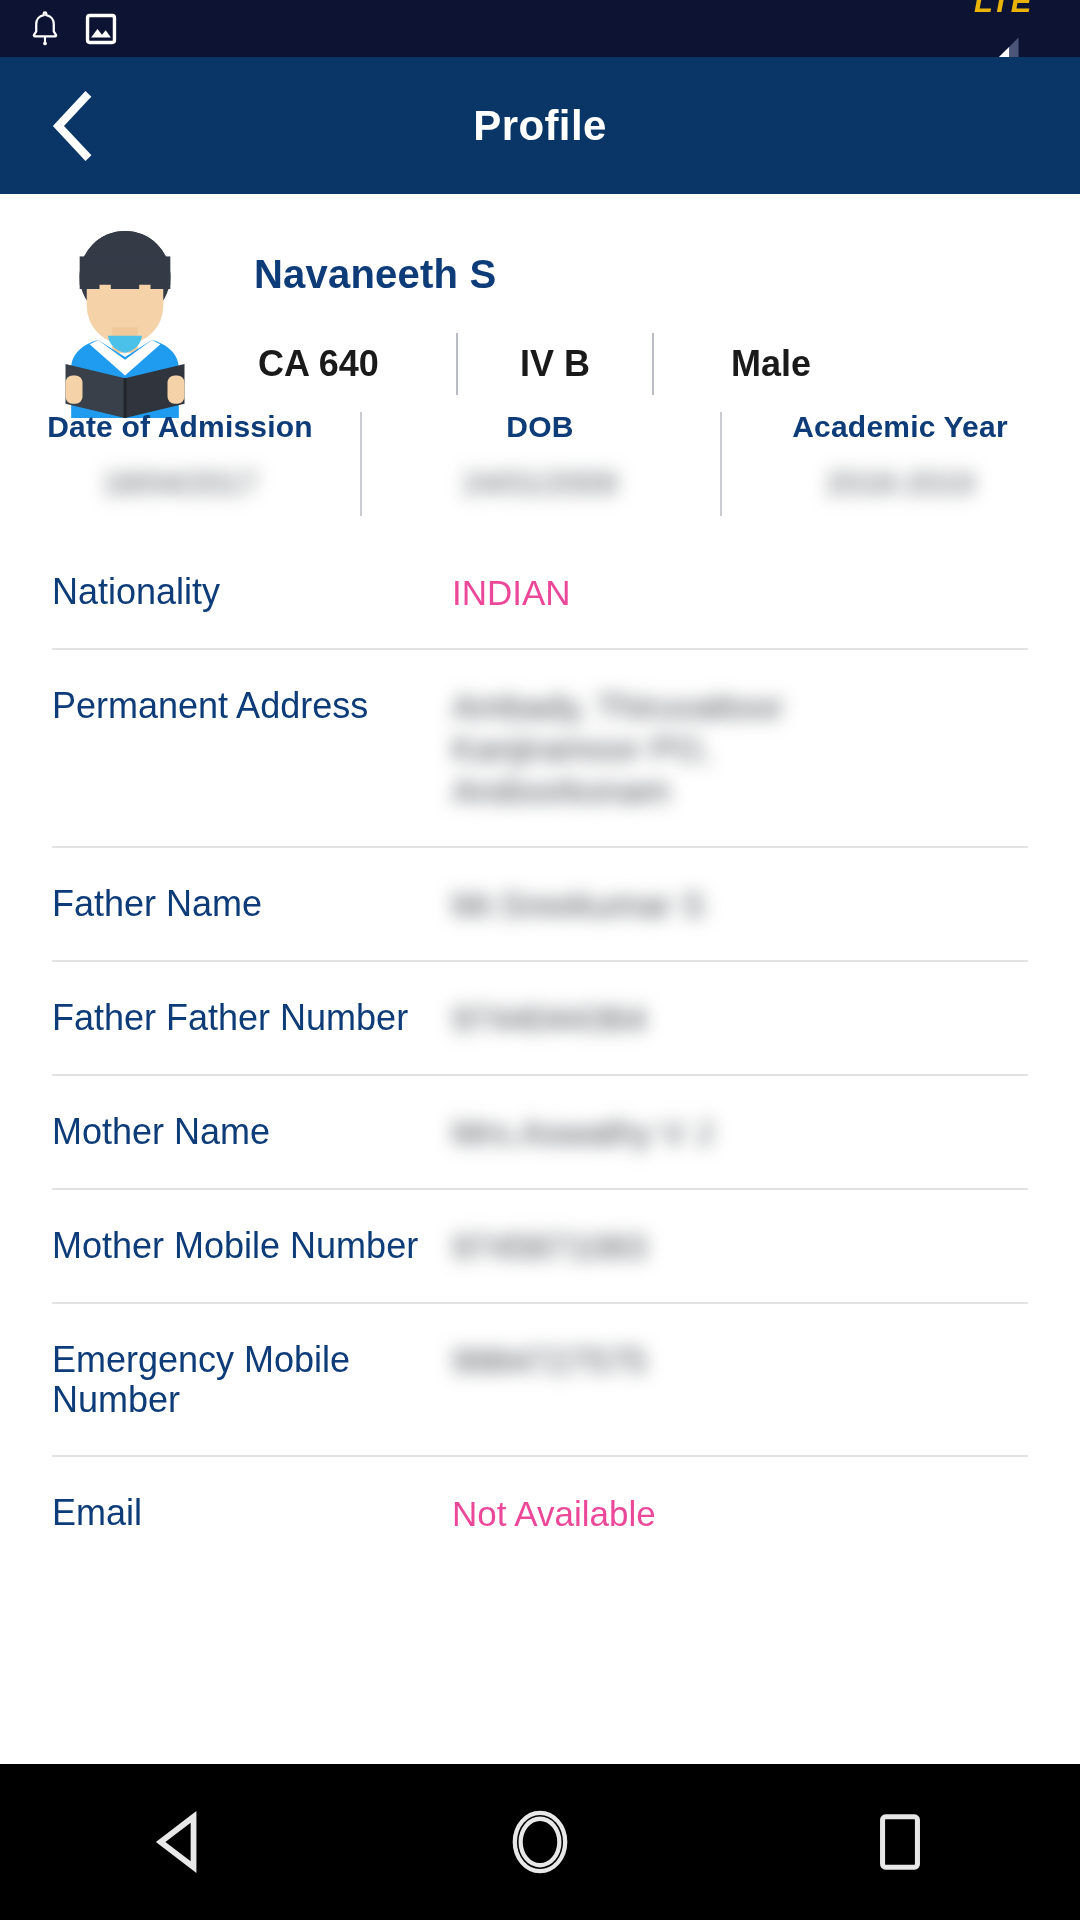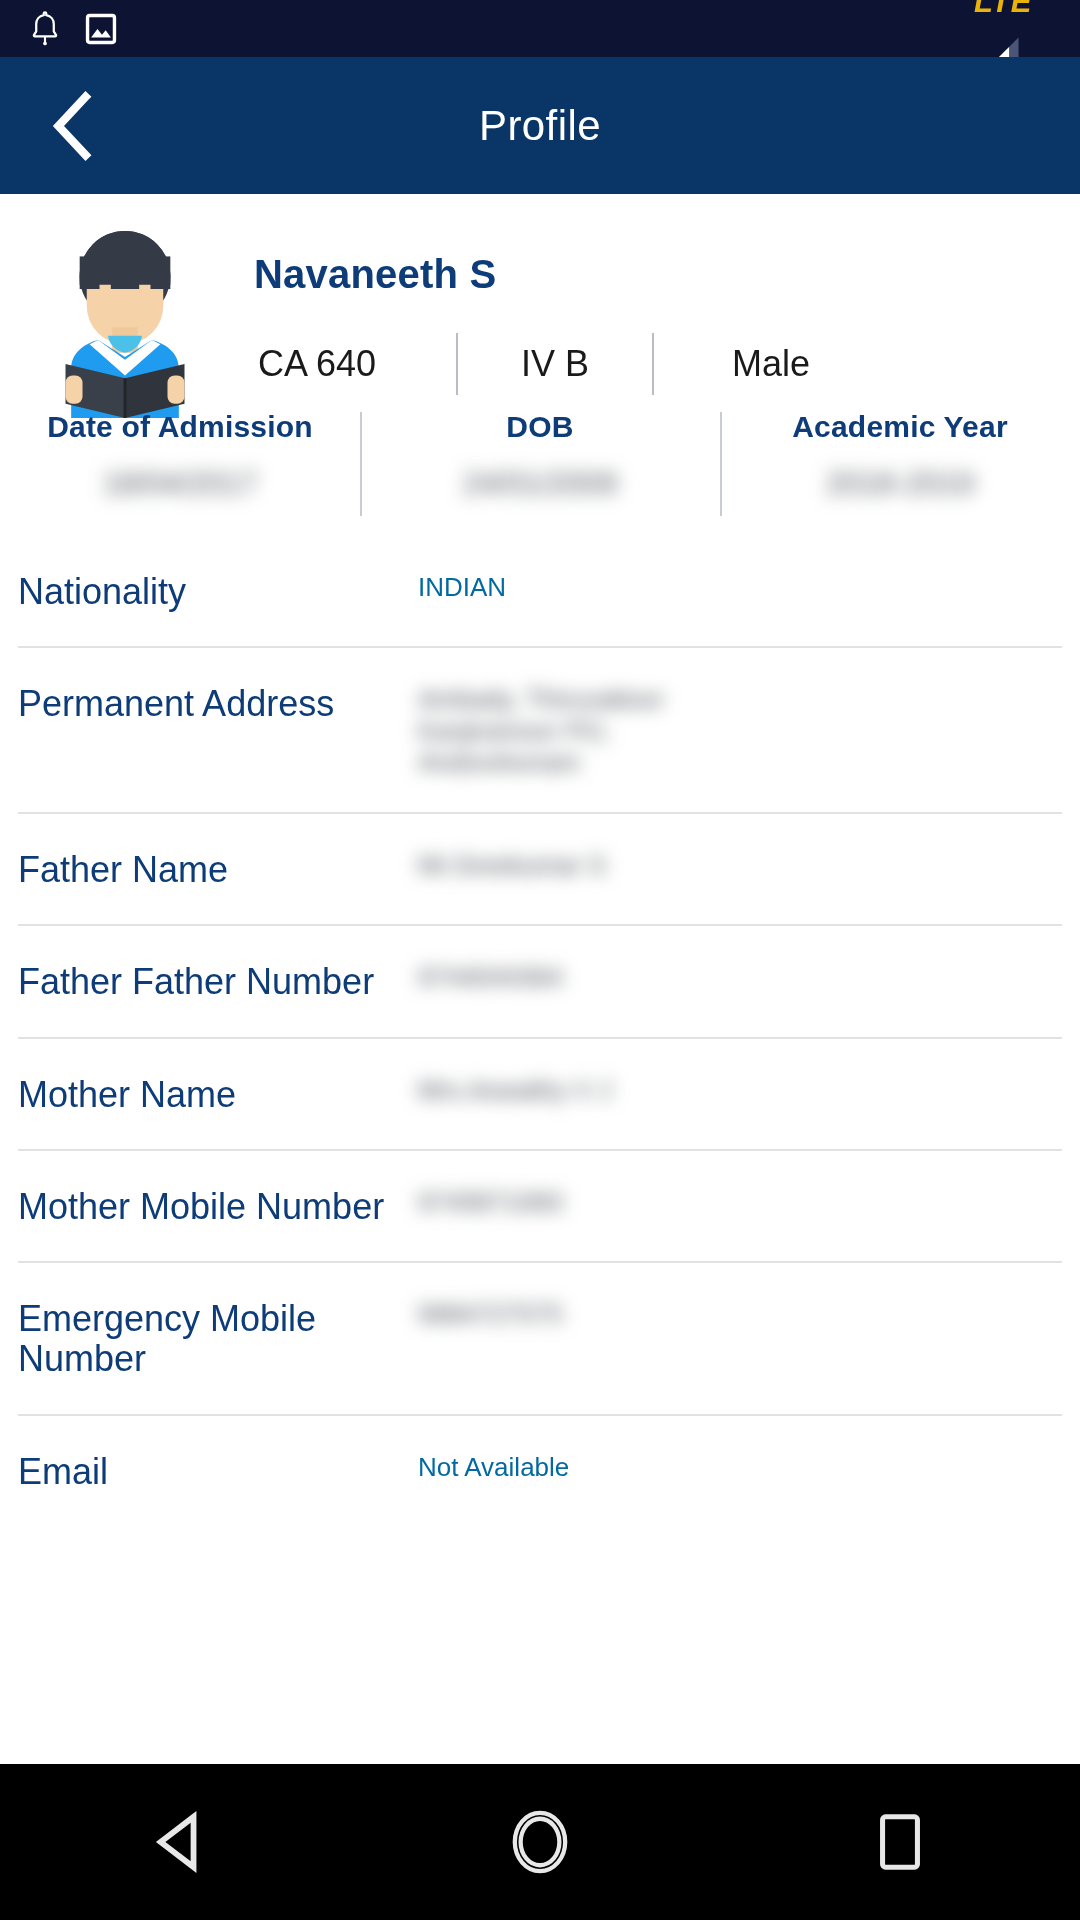--- a/index.html
+++ b/index.html
@@ -29,41 +29,41 @@
   .appbar {
     height: 137px; background: #0a3567;
     display: flex; align-items: center; position: relative;
   }
   .back-btn {
     width: 96px; height: 96px; margin-left: 26px;
     display: flex; align-items: center; justify-content: center;
   }
   .appbar-title {
     position: absolute; left: 0; right: 0; text-align: center;
-    color: #ffffff; font-size: 42px; font-weight: 400; letter-spacing: 0.4px;
+    color: #ffffff; font-size: 42px; font-weight: 700; letter-spacing: 0.4px;
     pointer-events: none;
   }
 
   
   .profile-head { background: #ffffff; padding: 0; }
   .ph-top { display: flex; padding: 28px 0 0 0; position: relative; height: 196px; }
   .avatar-wrap {
     width: 250px; display:flex; align-items:flex-start; justify-content:center;
     padding-top: 6px;
   }
   .ph-info { flex: 1; padding-right: 30px; }
   .student-name {
     color: #0d3c78; font-size: 40px; font-weight: bold;
     letter-spacing: 0.2px; margin-top: 30px; margin-left: 4px;
   }
   .meta-row {
     display: flex; align-items: center; margin-top: 36px; margin-left: 4px;
   }
   .meta-cell {
-    font-size: 36px; color: #1a1a1a; font-weight: 400;
+    font-size: 36px; color: #1a1a1a; font-weight: 700;
     text-align: center; position: relative;
   }
   .meta-cell.c0 { width: 180px; text-align: left; padding-left: 4px; }
   .meta-cell.c1 { width: 150px; }
   .meta-cell.c2 { width: 190px; }
   .meta-div { width: 2px; height: 62px; background: #b9bcc2; margin: 0 22px; }
 
   .ph-stats { display: flex; padding: 0 0 34px 0; margin-top: 20px; }
   .stat {
     flex: 1; text-align: center; position: relative; padding: 0 6px;
@@ -84,33 +84,33 @@
   .section-head {
     background: #f2f2f2; height: 107px;
     display: flex; align-items: center; padding-left: 38px;
     border-top: 1px solid #e7e7e7;
   }
   .section-head-text {
     color: #9a9a9a; font-size: 38px; letter-spacing: 0.8px; font-weight: 400;
   }
 
   
-  .details { background: #ffffff; padding: 0 18px; }
+  .details { background: #ffffff; padding: 0 52px; }
   .drow {
     display: flex; align-items: flex-start;
     min-height: 100px; padding: 36px 0 34px 0;
     border-bottom: 2px solid #e2e2e2;
   }
   .drow:last-child { border-bottom: none; }
   .dlabel {
     width: 400px; color: #0d3c78; font-size: 36px; line-height: 1.12;
     font-weight: 400; flex-shrink: 0;
   }
   .dvalue {
-    flex: 1; font-size: 26px; color: #0369a1; line-height: 1.2;
+    flex: 1; font-size: 35px; color: #ec4899; line-height: 1.2;
   }
   .dvalue.blurred {
     filter: blur(9px); color: #4a4f55; user-select: none;
   }
   .dvalue .ln { display: block; }
 
   
   .navbar {
     position: absolute; left: 0; bottom: 0;
     width: 1080px; height: 156px; background: #000000;

